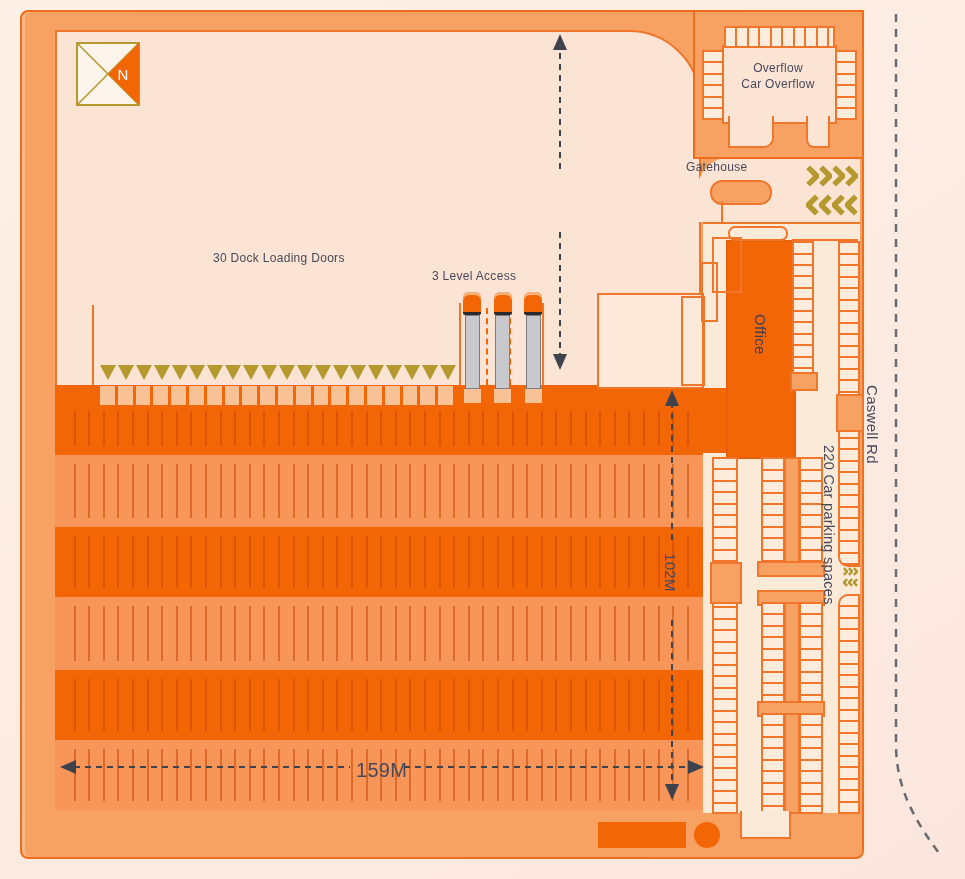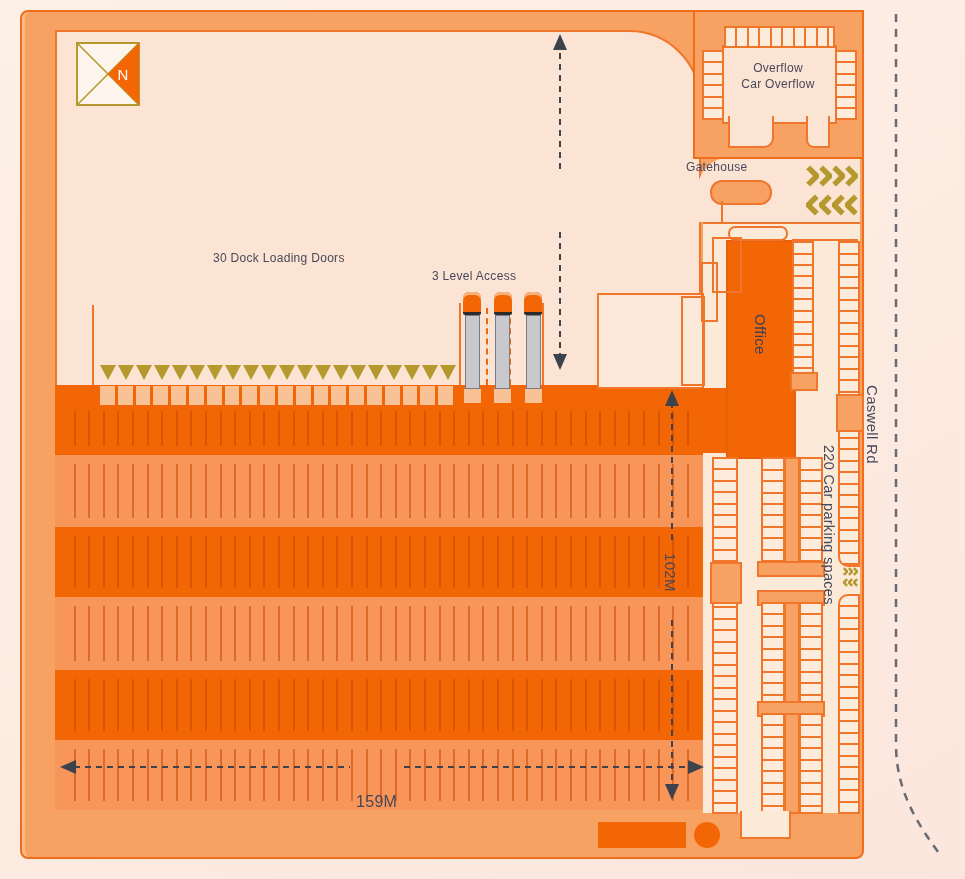--- a/index.html
+++ b/index.html
@@ -230,21 +230,21 @@
       <line x1="1" y1="1" x2="63" y2="63" stroke="#b5992f" stroke-width="1.6"></line>
       <line x1="63" y1="1" x2="1" y2="63" stroke="#b5992f" stroke-width="1.6"></line>
       <polygon points="63,1 63,63 32,32" fill="#f36606"></polygon>
       <text x="47" y="38" fill="#ffffff" font-size="15" font-family="Liberation Sans, sans-serif" text-anchor="middle">N</text>
     </svg>
   </div>
 
   <div class="abs lbl" style="left:213px;top:250px;">30 Dock Loading Doors</div>
   <div class="abs lbl" style="left:432px;top:250px;margin-top:18px;">3 Level Access</div>
   <div class="abs lbl vtext" style="left:660px;top:553px;font-size:15px;">102M</div>
-  <div class="abs lbl" style="left:356px;top:791px;font-size:16px;">159M</div>
+  <div class="abs lbl" style="left:356px;top:757px;font-size:20px;">159M</div>
   <div class="abs lbl vtext" style="left:862px;top:385px;font-size:15px;">Caswell Rd</div>
 
   <svg class="abs" style="left:0;top:0;pointer-events:none;" width="965" height="879" viewBox="0 0 965 879">
 
     <path d="M896,14 L896,744 C896,790 916,822 941,856" fill="none" stroke="#686b73" stroke-width="2.5" stroke-dasharray="8 7"></path>
 
     <g stroke="#3d424d" stroke-width="2" stroke-dasharray="6 5" fill="none">
       <path d="M560,42 L560,172"></path>
         <path d="M560,232 L560,362"></path>
     </g>

